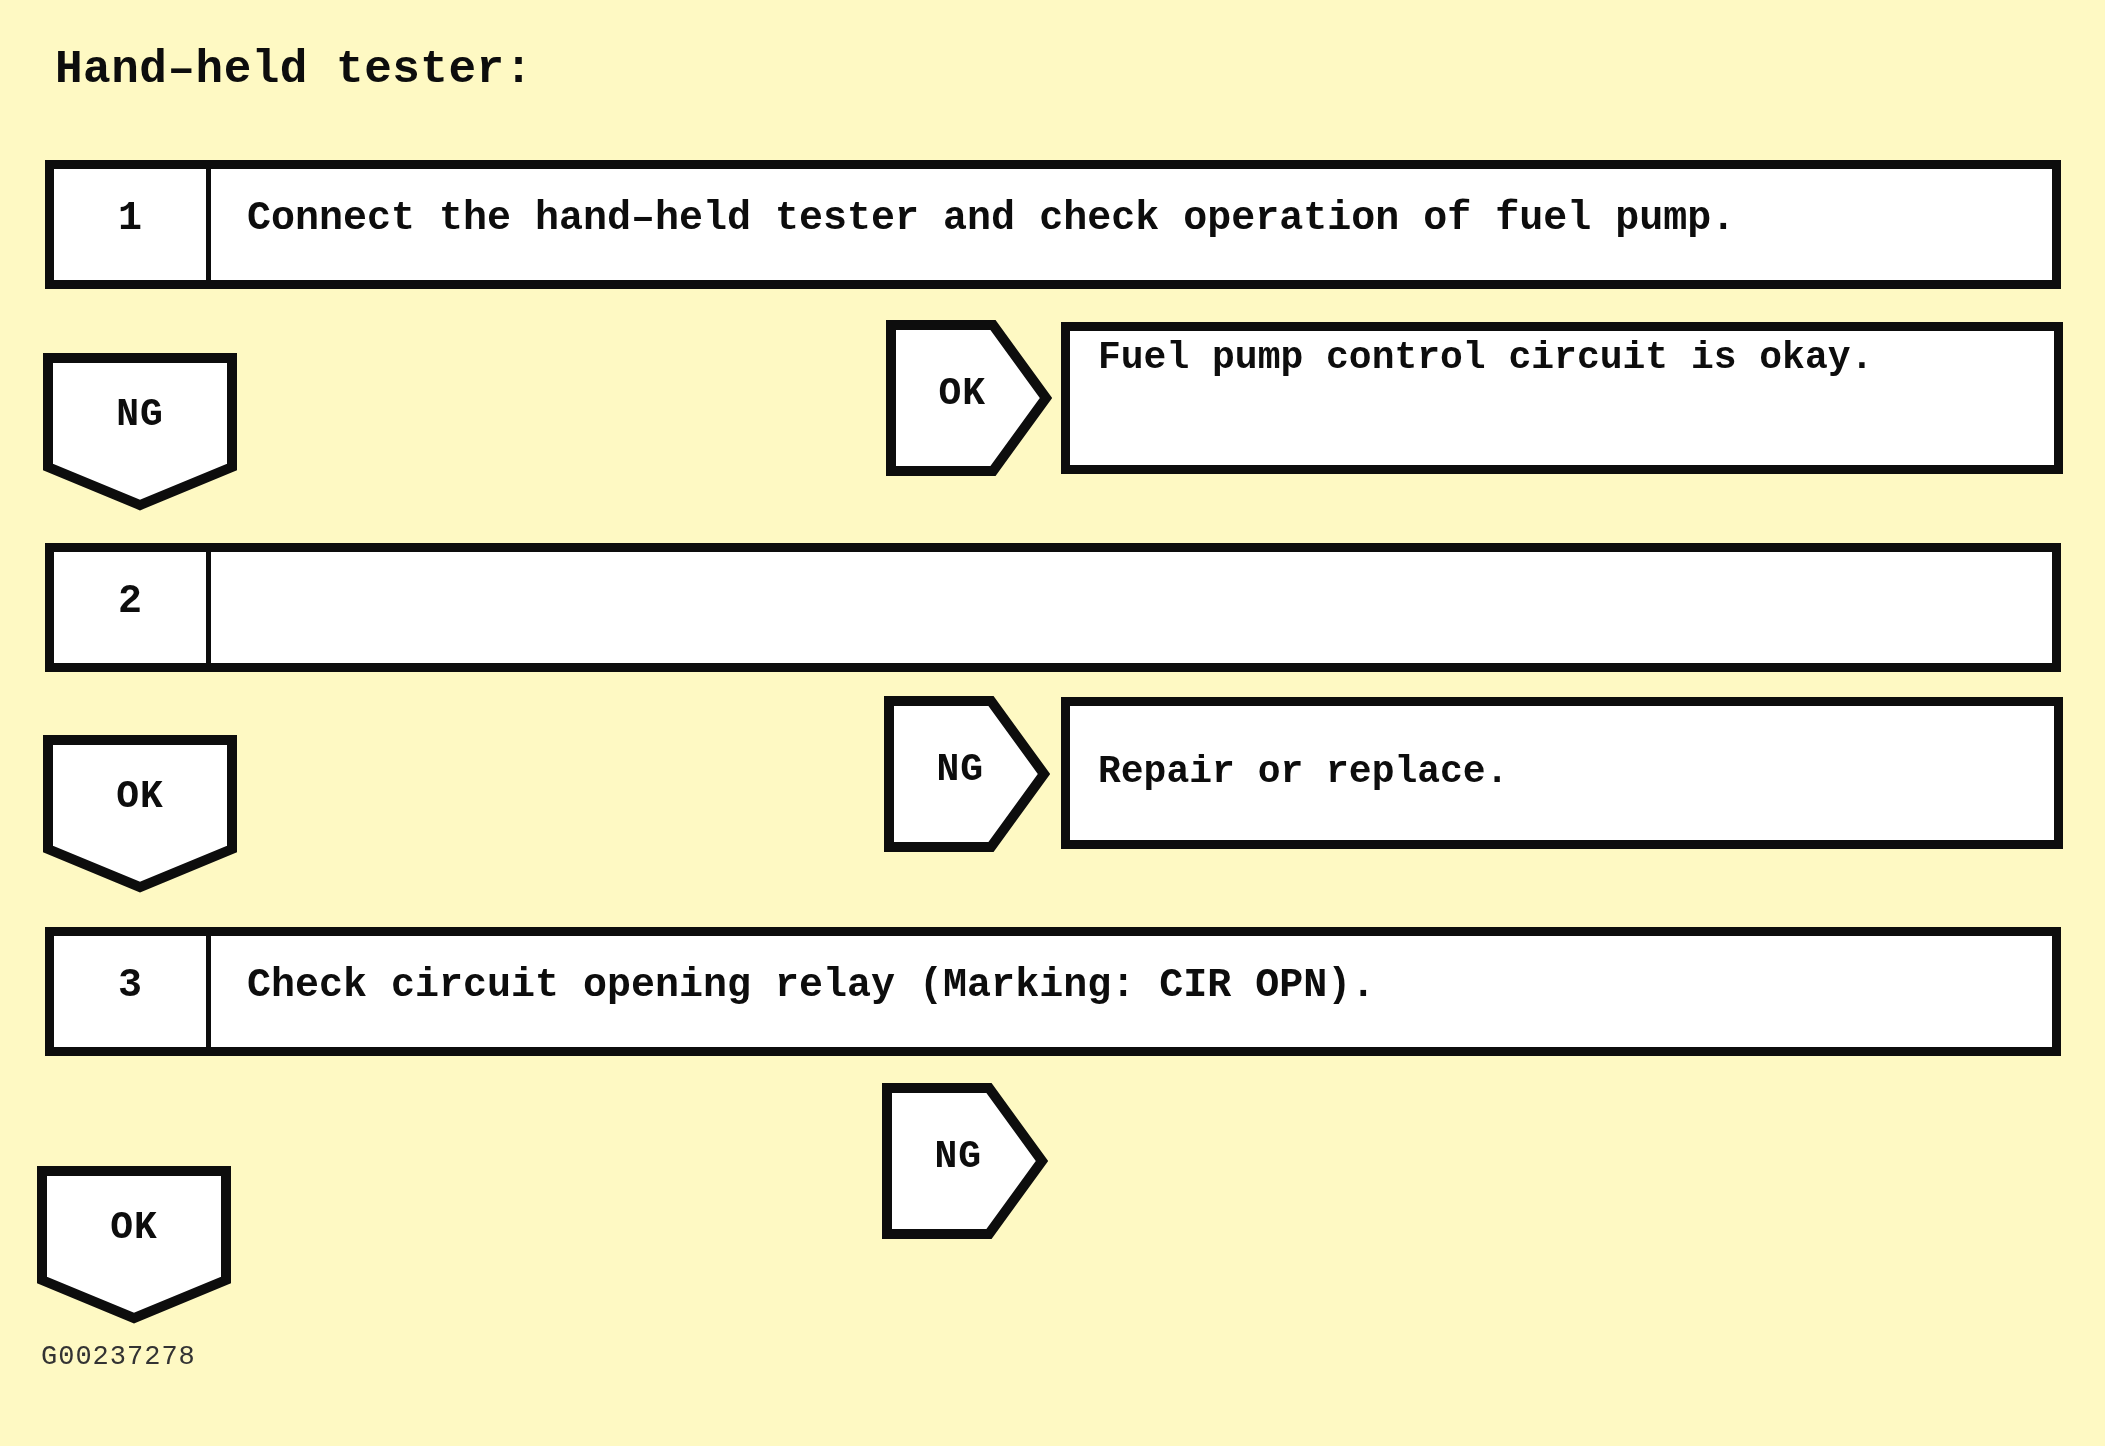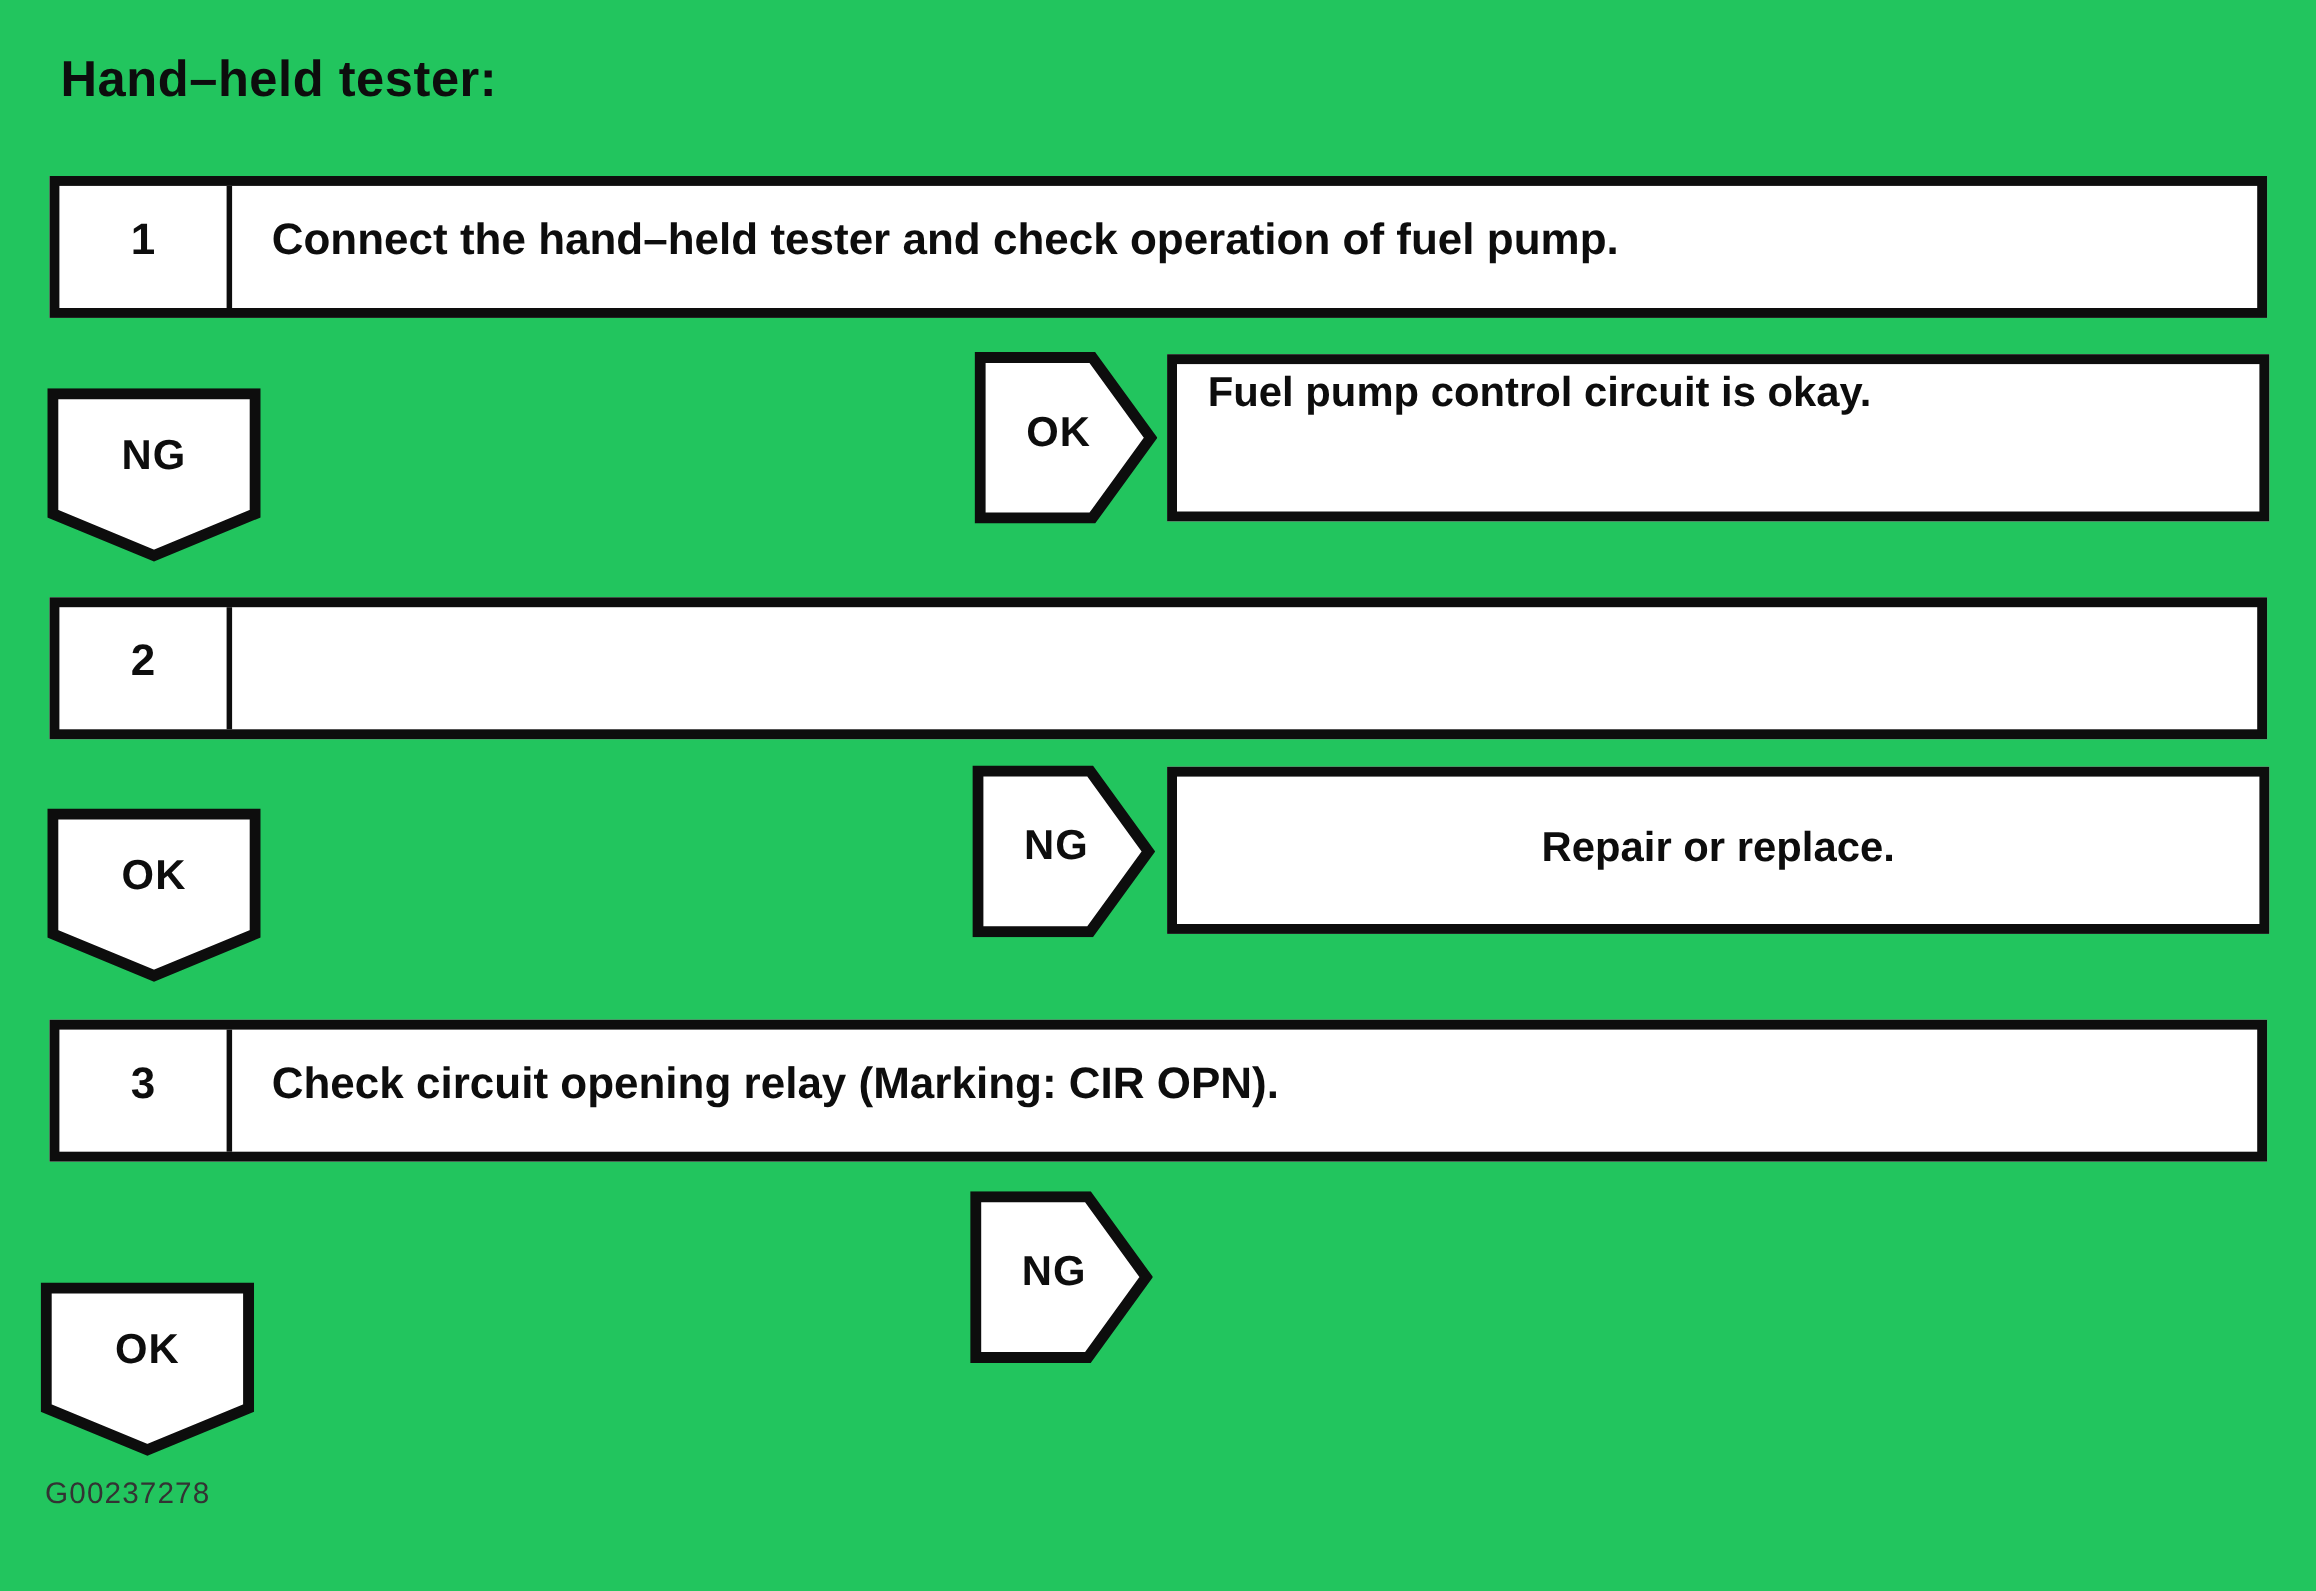--- a/index.html
+++ b/index.html
@@ -4,22 +4,22 @@
 <style>
   html, body {
     margin: 0;
     padding: 0;
     background: #ffffff;
   }
   .page {
     position: relative;
     width: 2105px;
     height: 1446px;
-    background: #22c55e;
-    font-family: Liberation Sans, sans-serif;
+    background: #fef9c3;
+    font-family: Liberation Mono, monospace;
     color: #0d0d0d;
     overflow: hidden;
   }
   .title {
     position: absolute;
     left: 55px;
     top: 44px;
     font-size: 46px;
     font-weight: 700;
     letter-spacing: 0.5px;
@@ -157,21 +157,21 @@
     </svg>
     <span class="pent-label">OK</span>
   </div>
 
   <div class="pent-right" style="left:884px; top:696px;">
     <svg viewBox="0 0 166 156">
       <polygon points="5,5 107,5 160,78 107,151 5,151" fill="#ffffff" stroke="#0d0d0d" stroke-width="10" stroke-linejoin="miter"></polygon>
     </svg>
     <span class="pent-label">NG</span>
   </div>
-  <div class="result-box result-mid" style="top:697px;justify-content:center;">
+  <div class="result-box result-mid" style="top:697px;">
     <span>Repair or replace.</span>
   </div>
 
   <div class="step-box" style="top:927px;">
     <div class="step-num-cell">
       <span>3</span>
     </div>
     <div class="step-text">Check circuit opening relay (Marking: CIR OPN).</div>
   </div>
 

